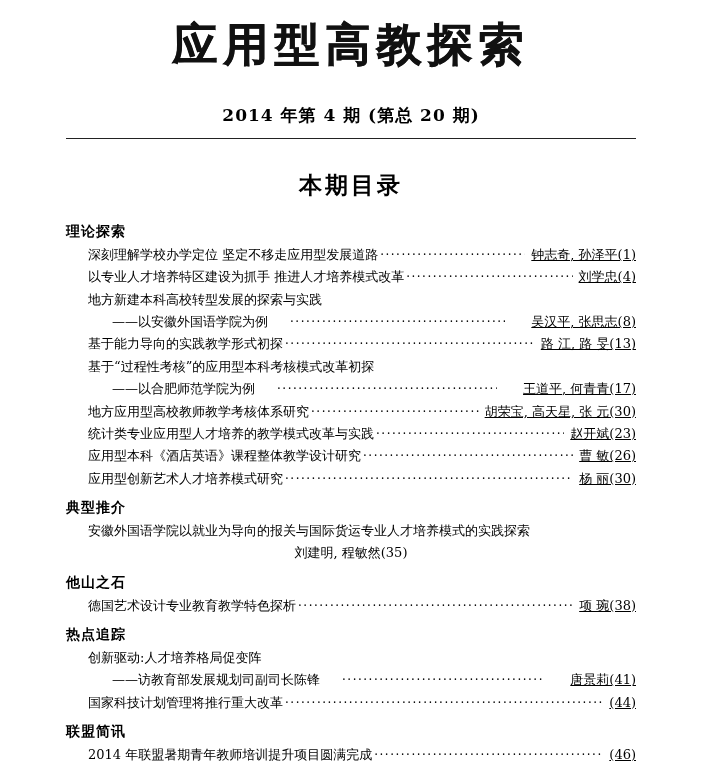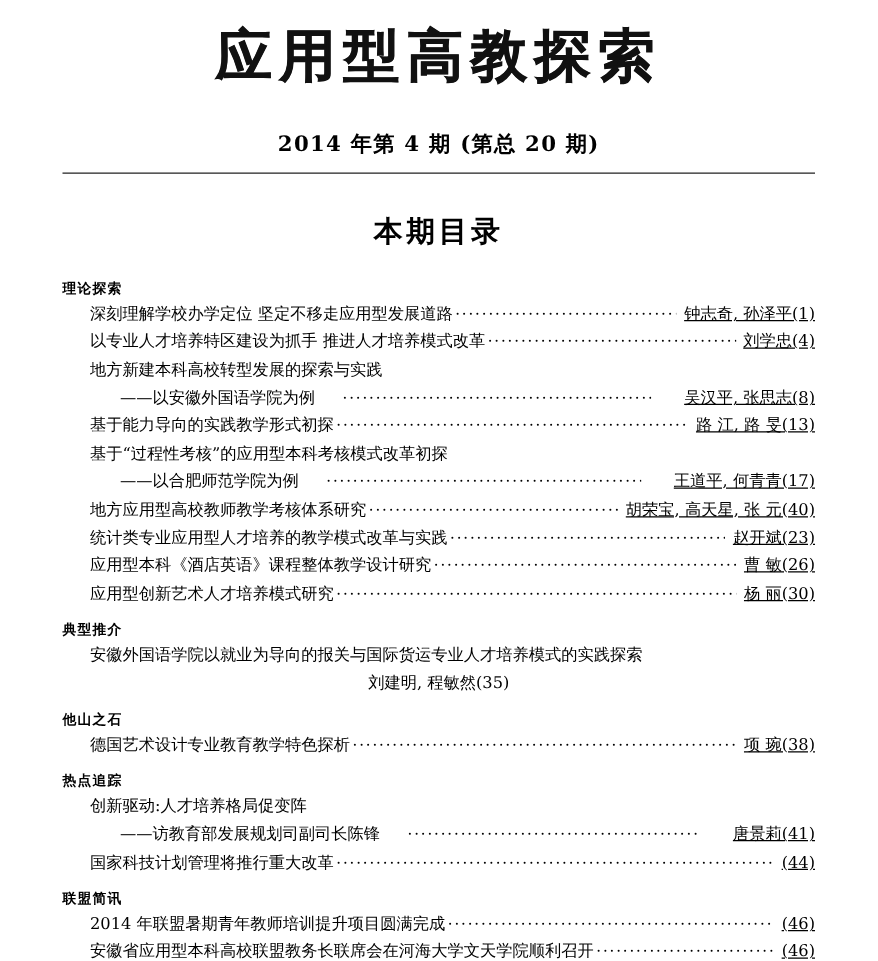--- a/index.html
+++ b/index.html
@@ -12,21 +12,21 @@
     background: #ffffff;
     font-family: "DejaVu Serif", "Liberation Serif", serif;
     color: #000000;
     overflow: hidden;
   }
   .page {
     position: relative;
     width: 702px;
     height: 769px;
     box-sizing: border-box;
-    padding: 0 50px;
+    padding: 0 66px;
   }
 
   
   .masthead {
     text-align: center;
     padding-top: 18px;
   }
   .journal-title {
     font-family: "DejaVu Serif", "Liberation Serif", serif;
     font-size: 45px;
@@ -56,21 +56,21 @@
     letter-spacing: 3px;
     margin-top: 31px;
     margin-bottom: 22px;
   }
 
   
   .section {
     margin-bottom: 2px;
   }
   .section-title {
-    font-size: 11px;
+    font-size: 14px;
     font-weight: bold;
     letter-spacing: 1px;
     margin: 9px 0 3px 0;
   }
   .entry {
     display: flex;
     align-items: baseline;
     font-size: 13px;
     line-height: 1.72;
     padding-left: 22px;
@@ -161,21 +161,21 @@
           <span class="authors"></span>
         </div>
         <div class="entry sub">
           <span class="etitle">——以合肥师范学院为例</span>
           <span class="dots">······························································································································</span>
           <span class="authors">王道平,  何青青(17)</span>
         </div>
         <div class="entry">
           <span class="etitle">地方应用型高校教师教学考核体系研究</span>
           <span class="dots">······························································································································</span>
-          <span class="authors">胡荣宝,  高天星,  张  元(40)</span>
+          <span class="authors">胡荣宝,  高天星,  张  元(30)</span>
         </div>
         <div class="entry">
           <span class="etitle">统计类专业应用型人才培养的教学模式改革与实践</span>
           <span class="dots">······························································································································</span>
           <span class="authors">赵开斌(23)</span>
         </div>
         <div class="entry">
           <span class="etitle">应用型本科《酒店英语》课程整体教学设计研究</span>
           <span class="dots">······························································································································</span>
           <span class="authors">曹  敏(26)</span>

